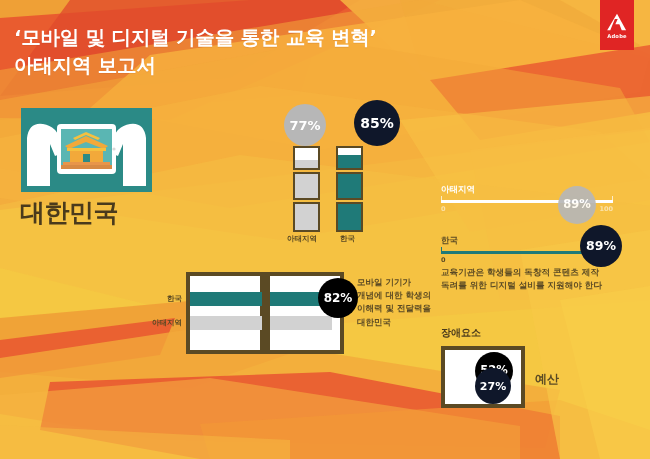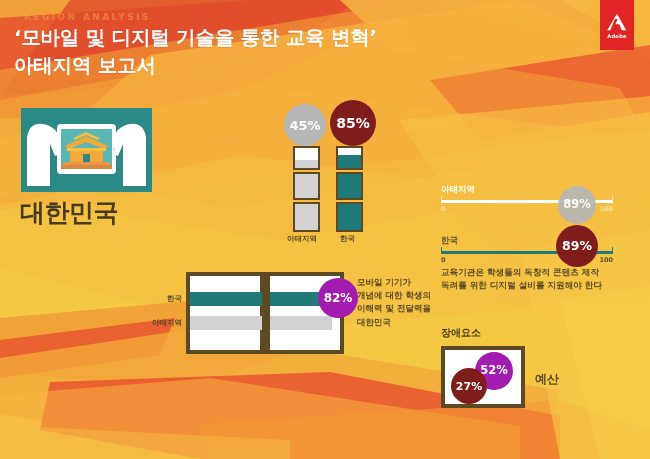--- a/index.html
+++ b/index.html
@@ -49,22 +49,22 @@
     font-size:25px;font-weight:bold;color:#4a3a1c;letter-spacing:-.5px;
   }
 
   
   .badge{
     position:absolute;border-radius:50%;z-index:7;
     display:flex;align-items:center;justify-content:center;
     color:#fff;font-weight:bold;line-height:1;
   }
   .badge.gray{background:#b7b7b7;}
-  .badge.teal{background:#7f1d1d;}
-  .badge.teal2{background:#a21caf;}
+  .badge.teal{background:#0f172a;margin-left:24px;}
+  .badge.teal2{background:#000000;}
 
   
   .colwrap{position:absolute;z-index:6;}
   .col{position:absolute;width:27px;border:2px solid #5b4a24;box-sizing:border-box;}
   .colseg{width:100%;box-sizing:border-box;}
   .collabel{
     position:absolute;font-size:7.5px;font-weight:bold;color:#5b4a24;
     white-space:nowrap;z-index:6;
   }
 
@@ -140,21 +140,20 @@
       <polygon points="0,358 185,330 560,390 545,448 160,440 0,414" fill="#f3a93b" opacity="0.8"></polygon>
       <polygon points="50,382 330,372 560,416 560,459 200,459 40,430" fill="#e8502f" opacity="0.82"></polygon>
       <polygon points="0,395 210,378 520,426 520,459 0,459" fill="#f6b541" opacity="0.55"></polygon>
       <polygon points="200,424 560,400 650,430 650,459 210,459" fill="#f39a36" opacity="0.6"></polygon>
       <polygon points="520,250 650,230 650,459 560,459" fill="#f8c846" opacity="0.65"></polygon>
       <polygon points="560,300 650,286 650,459 600,459" fill="#f9cf4a" opacity="0.5"></polygon>
       <polygon points="0,425 290,440 290,459 0,459" fill="#f6bb42" opacity="0.5"></polygon>
     </svg>
   </div>
 
-  <div class="kicker">REGION ANALYSIS</div>
   <div class="title">
     <span>‘모바일 및 디지털 기술을 통한 교육 변혁’</span>
     <span class="l2">아태지역 보고서</span>
   </div>
 
   <div class="adobe">
     <svg class="mark" viewBox="0 0 24 22">
       <polygon points="12,2 22,20 17.2,20 14.6,13.6 10.2,13.6 12.8,7.6 9.6,7.6 4.6,20 1.2,20" fill="#ffffff"></polygon>
     </svg>
     <span class="wd">Adobe</span>
@@ -173,21 +172,21 @@
       <rect x="46" y="40" width="39" height="3" fill="#f5c03f"></rect>
       <rect x="62" y="46" width="7" height="8" fill="#2b8a86"></rect>
       <rect x="42" y="54" width="47" height="3" fill="#e8954a"></rect>
       <rect x="40" y="57" width="51" height="4" fill="#d88a44"></rect>
       <path d="M52 30 L65 24 L79 30 L77 32 L65 27 L54 32 Z" fill="#f5c03f"></path>
     </svg>
   </div>
   <div class="country">대한민국</div>
 
   <div class="badge gray" style="left:284px;top:104px;width:42px;height:42px;font-size:13px;">
-    <span>45%</span>
+    <span>77%</span>
   </div>
   <div class="badge teal" style="left:330px;top:100px;width:46px;height:46px;font-size:14px;">
     <span>85%</span>
   </div>
 
   <div class="colwrap" style="left:293px;top:146px;">
     <div class="col" style="left:0;top:0;height:24px;background:#ffffff;">
       <div class="colseg" style="height:12px;background:#ffffff;"></div>
       <div class="colseg" style="height:8px;background:#d2d2d2;"></div>
     </div>

